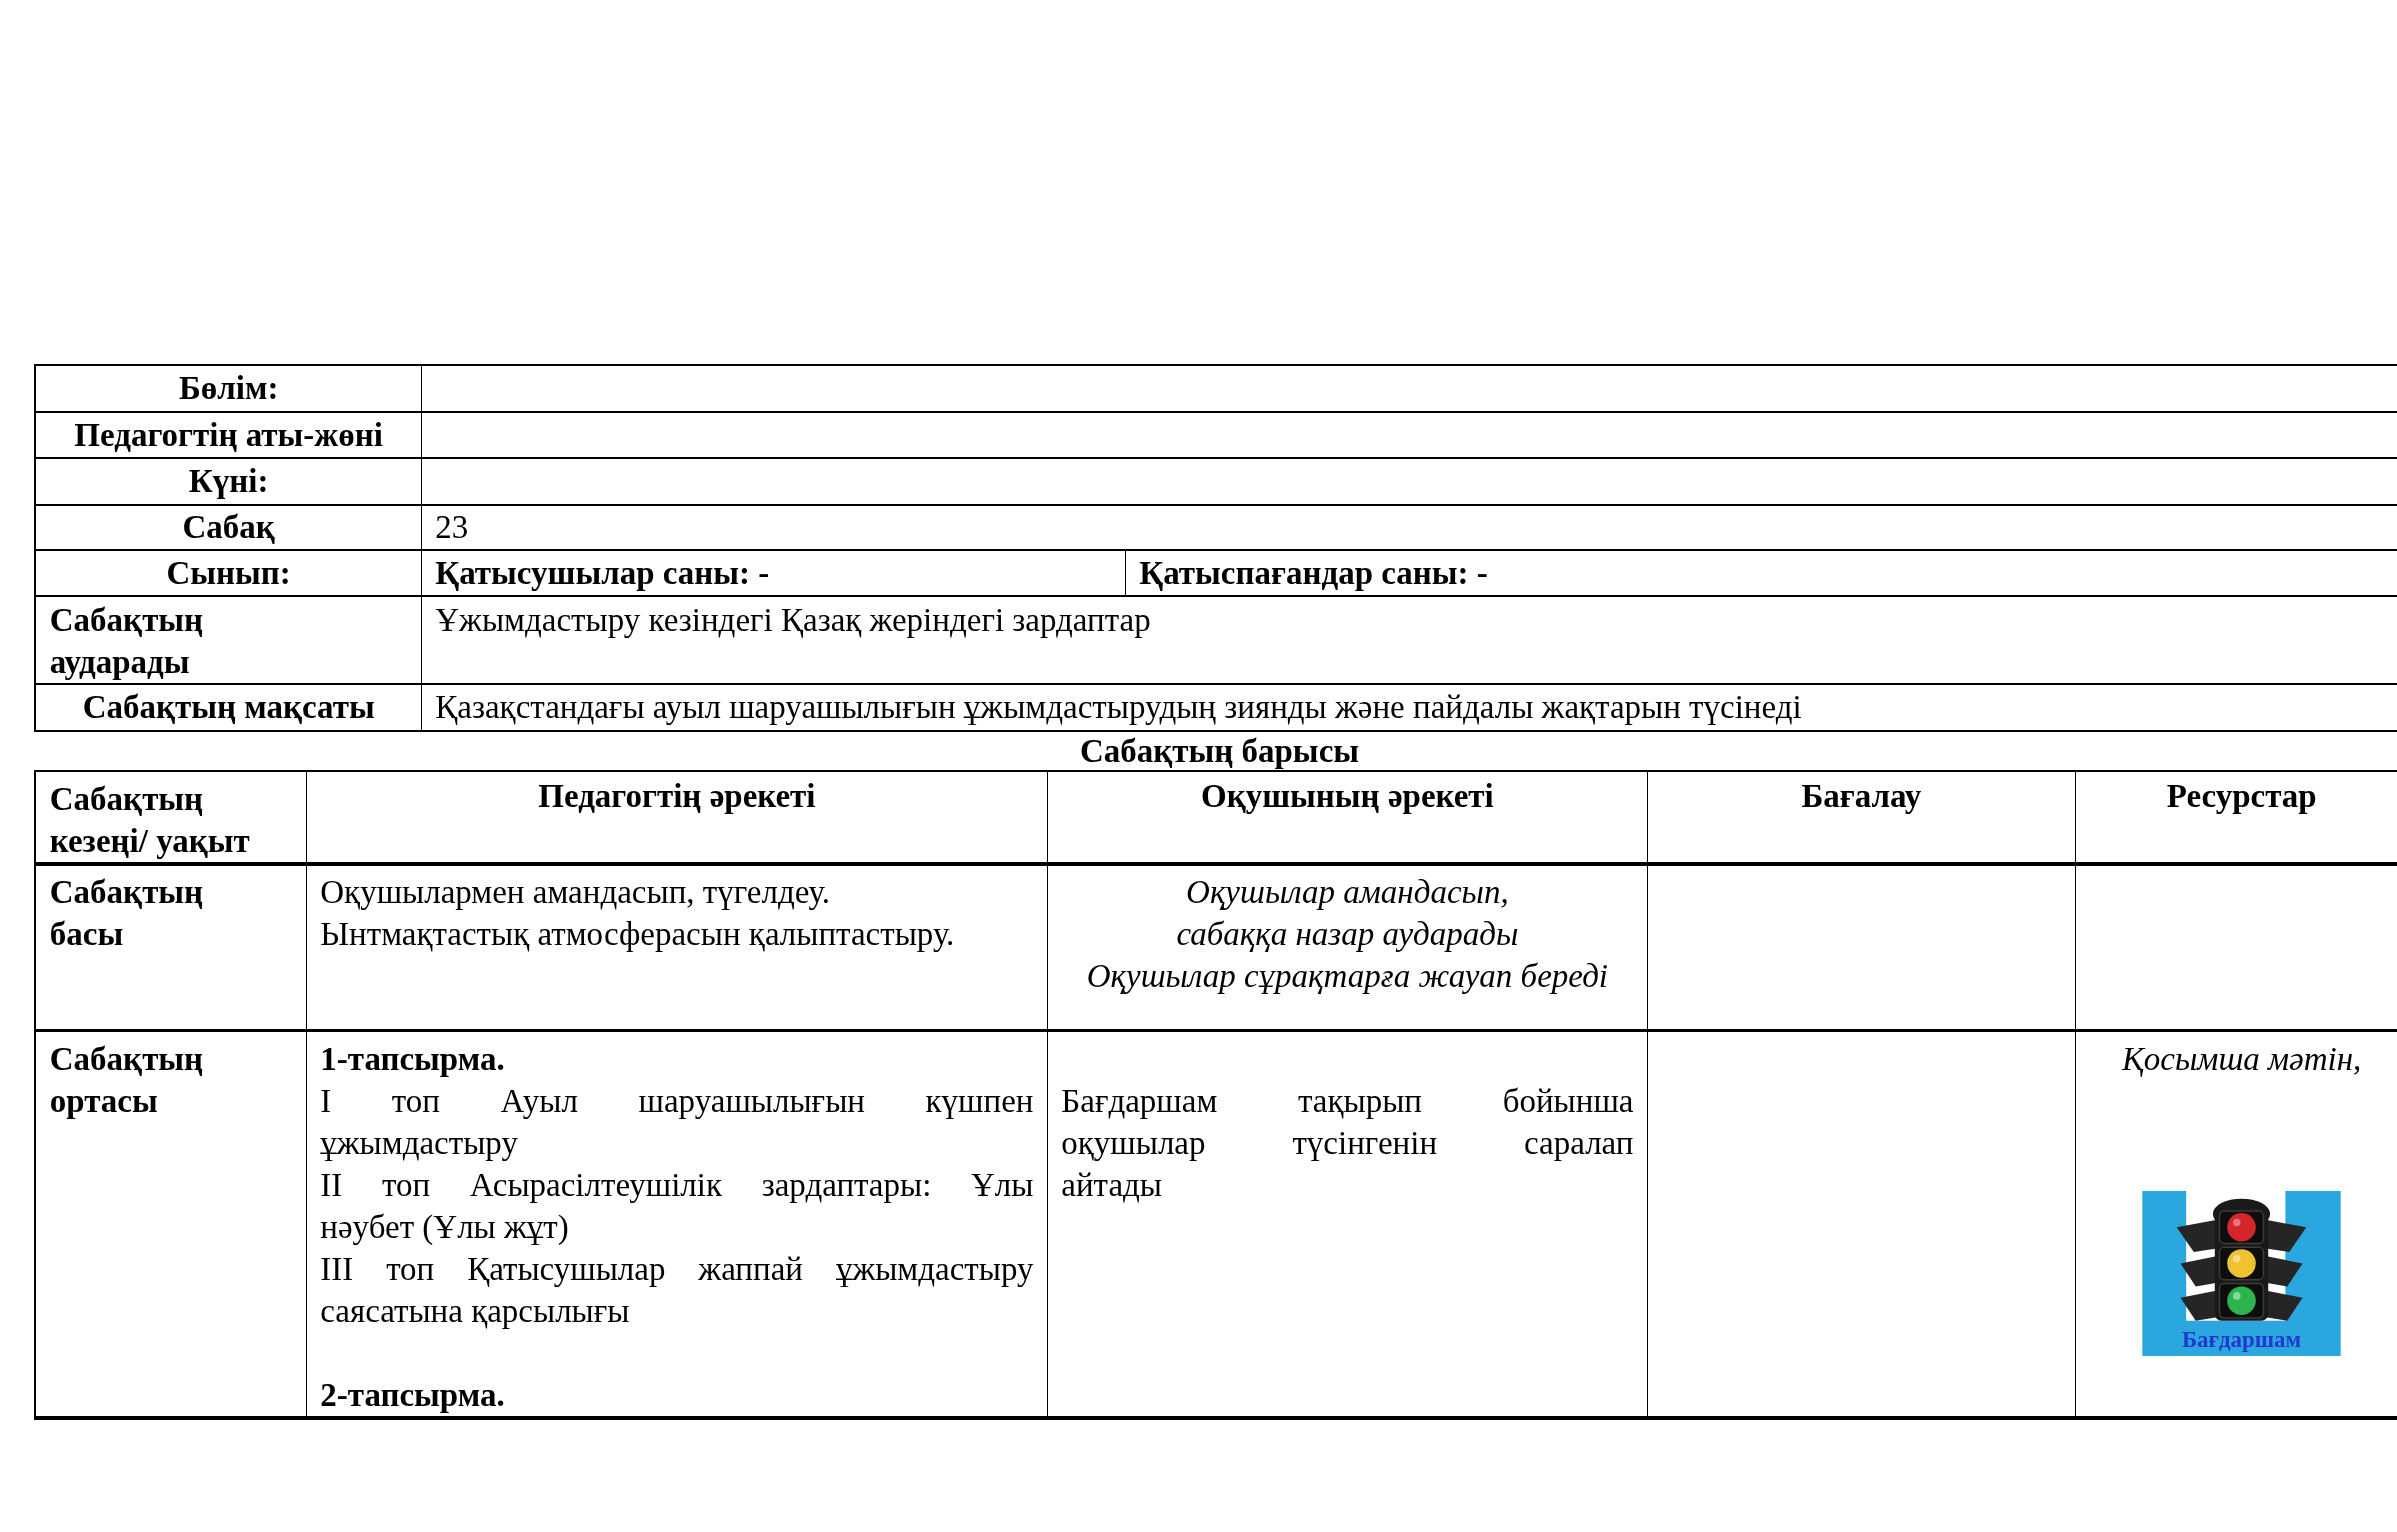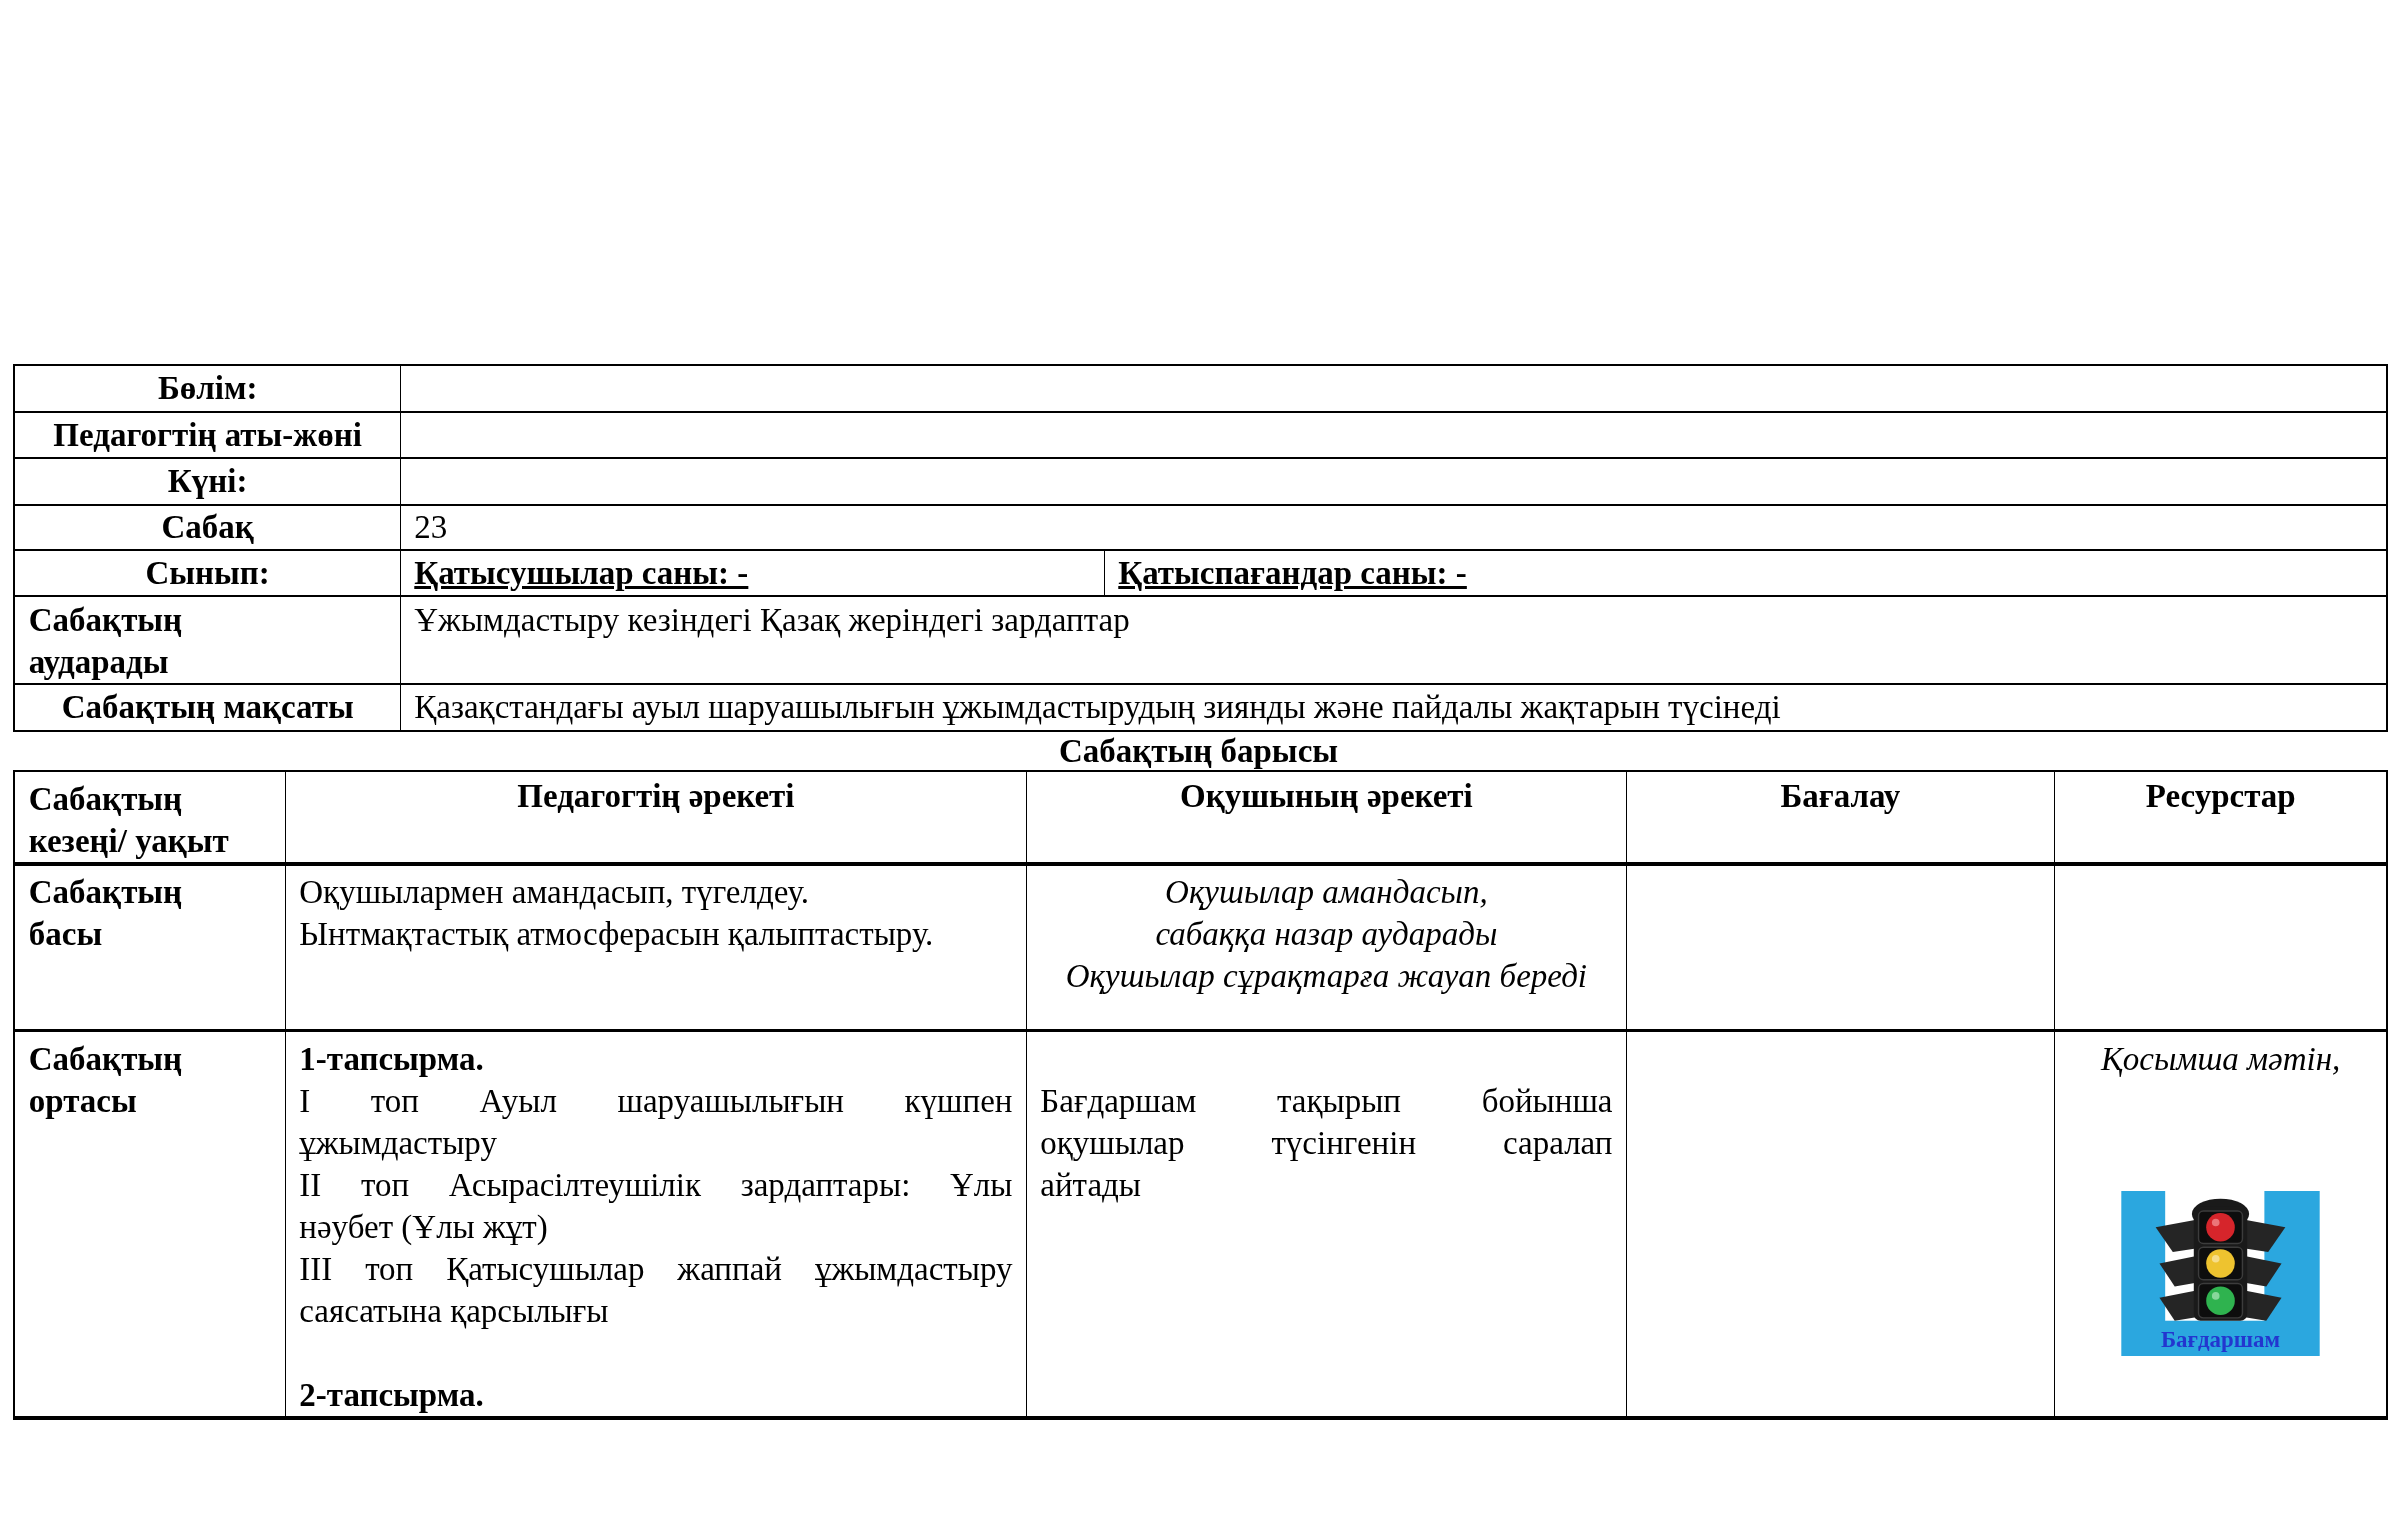--- a/index.html
+++ b/index.html
@@ -4,20 +4,21 @@
 <style>
   html, body { margin: 0; padding: 0; background: #ffffff; }
   .page {
     position: relative;
     width: 2114px;
     height: 1532px;
     background: #ffffff;
     font-family: "Liberation Serif", "DejaVu Serif", serif;
     color: #000000;
     font-size: 33px;
+    margin-left: 21px;
   }
 
   table { border-collapse: collapse; table-layout: fixed; }
   td { box-sizing: border-box; overflow: hidden; }
 
   
   .info-table {
     position: absolute;
     left: 13.4px; top: 364px;
     width: 2373px;
@@ -29,21 +30,21 @@
     border-top: 2.9px solid #000;
     border-bottom: 2.9px solid #000;
     padding: 0 13.4px;
     vertical-align: middle;
   }
   .info-table td.lbl {
     font-weight: bold;
     text-align: center;
   }
   .info-table td.val { text-align: left; }
-  .info-table td.bold { font-weight: bold; text-decoration: underline; }
+  .info-table td.bold { font-weight: bold; }
   .info-table tr.tall td { vertical-align: top; padding-top: 1.9px; }
   .cell-line { line-height: 42px; text-align: left; }
 
   
   .section-title {
     position: absolute;
     left: 0; top: 732px;
     width: 2397px;
     text-align: center;
     font-weight: bold;

